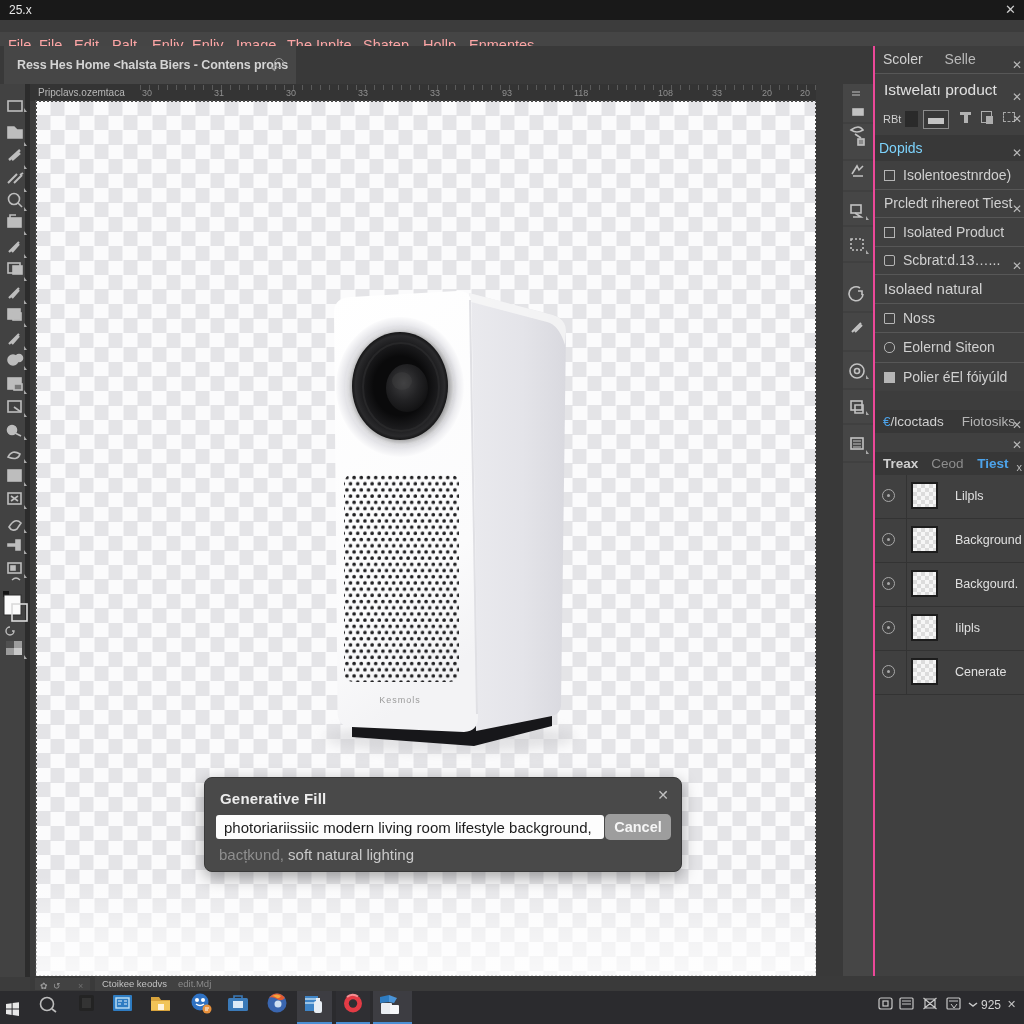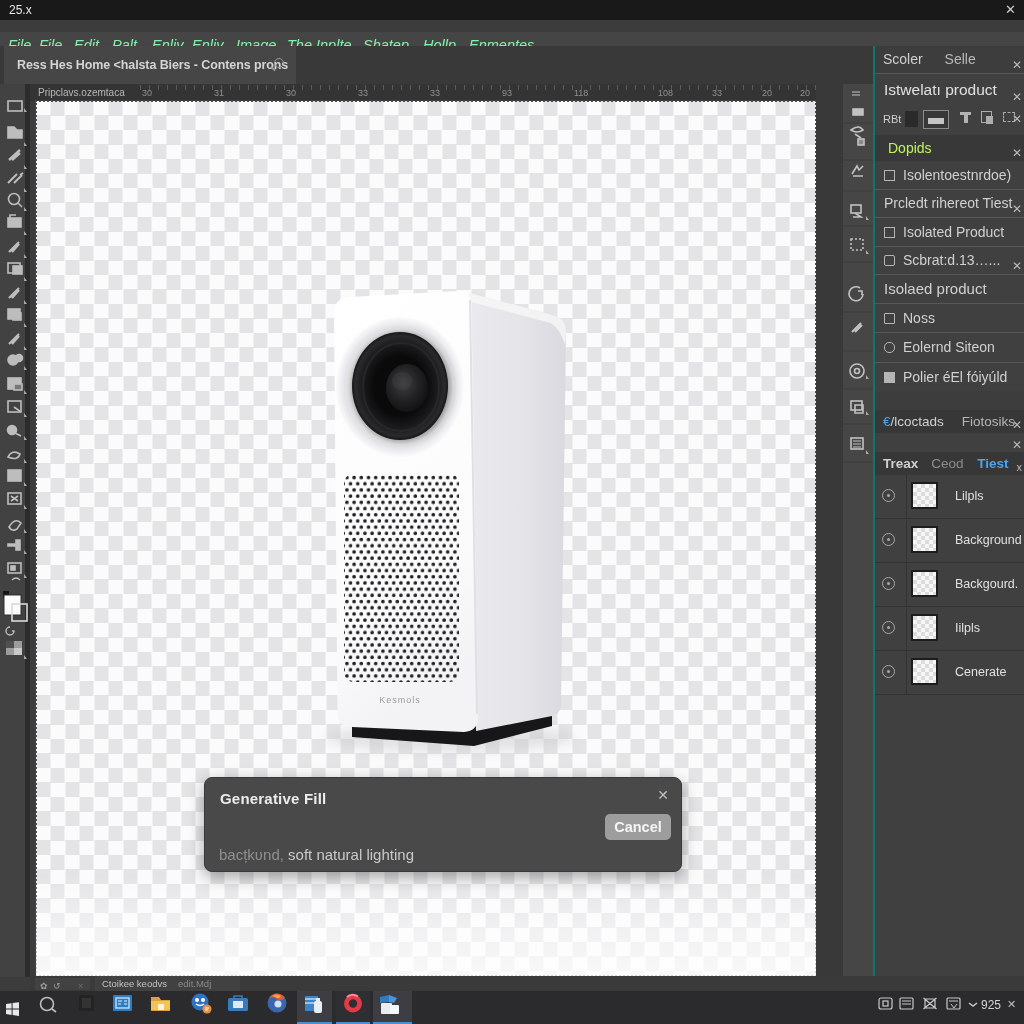--- a/index.html
+++ b/index.html
@@ -5,22 +5,22 @@
   * { margin:0; padding:0; box-sizing:border-box; }
   html,body { width:1024px; height:1024px; overflow:hidden; background:#3c3c3c;
     font-family:"Liberation Sans", sans-serif; }
   .abs { position:absolute; }
   #stage { position:relative; width:1024px; height:828px; }
 
   
   #titlebar { left:0; top:0; width:1024px; height:20px; background:#191919; color:#e8e8e8;
     font-size:12px; line-height:20px; padding-left:9px; }
   #titlebar .x { position:absolute; right:8px; top:0; color:#cfcfcf; font-size:13px; }
-  #menubar { left:0; top:32px; width:1024px; height:26px; background:#454545; color:#86efac;
-    font-size:14.5px; line-height:26px;font-style:italic; }
+  #menubar { left:0; top:32px; width:1024px; height:26px; background:#454545; color:#fca5a5;
+    font-size:14.5px; line-height:26px; }
   #menubar span { position:absolute; top:0; }
   #tabrow { left:0; top:46px; width:1024px; height:38px; background:#393939; }
   #doctab { left:4px; top:0px; width:292px; height:38px; background:#464646; color:#d4d4d4;
     font-size:12.5px; font-weight:bold; line-height:38px; padding-left:13px; white-space:nowrap;
     letter-spacing:-0.1px; }
   #doctab .mag { position:absolute; right:12px; top:12px; width:10px; height:10px;
     border:1.5px solid #9a9a9a; border-radius:50%; }
   #doctab .mag:after { content:""; position:absolute; left:-4px; top:9px; width:5px; height:1.5px;
     background:#9a9a9a; transform:rotate(40deg); }
   #ruler { left:0px; top:84px; width:1024px; height:17px; background:#343434; color:#909090;
@@ -37,21 +37,21 @@
   
   #canvas { left:36px; top:101px; width:780px; height:875px;
     background-image:conic-gradient(#fbfbfc 25%, #e4e4e7 0 50%, #fbfbfc 0 75%, #e4e4e7 0);
     background-size:29px 29px; background-position:14.5px 0px;
     outline:2px dotted #4b4b4b; outline-offset:-1px; }
 
   
   #rightgap { left:816px; top:84px; width:27px; height:892px; background:#393939; }
   #rstrip { left:843px; top:84px; width:30px; height:892px; background:#464646; }
   #rpanel { left:873px; top:46px; width:151px; height:944px; background:#404040;
-    color:#d0d0d0; font-size:14px; border-left:2px solid #0f766e;}
+    color:#d0d0d0; font-size:14px; border-left:2px solid #ec4899;}
   .prow { position:absolute; left:0; width:151px; white-space:nowrap; overflow:hidden; }
   .sep { position:absolute; left:0; width:151px; height:1px; background:#575757; }
   .px { position:absolute; right:4px; color:#b9b9b9; font-size:12px; }
   .chk { display:inline-block; width:11px; height:11px; border:1.5px solid #b5b5b5;
     vertical-align:-1px; margin-right:8px; }
   .lyr-eye { position:absolute; left:7px; width:13px; height:13px; border:1.5px solid #a8a8a8;
     border-radius:50%; }
   .lyr-eye:after { content:""; position:absolute; left:3.5px; top:3.5px; width:3px; height:3px;
     background:#a8a8a8; border-radius:50%; }
   .lyr-thumb { position:absolute; left:36px; width:27px; height:27px; border:2px solid #1d1d1d;
@@ -243,38 +243,38 @@
       <span style="position:absolute;left:48px;top:4px;width:26px;height:19px;border:1px solid #8b8b8b;background:#383838"></span>
       <span style="position:absolute;left:53px;top:12px;width:16px;height:6px;background:#c4c4c4"></span>
       <span style="position:absolute;left:85px;top:6px;width:11px;height:2.5px;background:#b2b2b2"></span>
       <span style="position:absolute;left:89px;top:8px;width:4px;height:9px;background:#b2b2b2"></span>
       <span style="position:absolute;left:106px;top:5px;width:11px;height:12px;border:1.5px solid #adadad"></span>
       <span style="position:absolute;left:111px;top:10px;width:7px;height:8px;background:#adadad"></span>
       <span style="position:absolute;left:128px;top:6px;width:12px;height:10px;border:1.5px dashed #a8a8a8"></span>
       <span class="px" style="top:6px">✕</span>
       </div>
     <div class="prow" style="top:89px;height:26px;background:#383838;line-height:26px">
-      <span style="margin-left:13px;color:#bef264">Dopids</span>
+      <span style="margin-left:4px;color:#7dd3fc">Dopids</span>
       <span class="px" style="top:5px">✕</span></div>
     <div class="prow" style="top:115px;height:28px;line-height:28px">
       <span style="margin-left:9px"><span class="chk"></span>Isolentoestnrdoe)</span></div>
     <div class="sep" style="top:143px"></div>
     <div class="prow" style="top:144px;height:27px;line-height:27px">
       <span style="margin-left:9px">Prcledt rihereot Tiest</span>
       <span class="px" style="top:6px">✕</span></div>
     <div class="sep" style="top:171px"></div>
     <div class="prow" style="top:172px;height:28px;line-height:28px">
       <span style="margin-left:9px"><span class="chk"></span>Isolated Product</span></div>
     <div class="sep" style="top:200px"></div>
     <div class="prow" style="top:201px;height:27px;line-height:27px">
       <span style="margin-left:9px"><span class="chk" style="border-radius:2px"></span>Scbrat:d.13…...</span>
       <span class="px" style="top:6px">✕</span></div>
     <div class="sep" style="top:228px"></div>
     <div class="prow" style="top:229px;height:28px;line-height:28px">
-      <span style="margin-left:9px;font-size:15px">Isolaed product</span></div>
+      <span style="margin-left:9px;font-size:15px">Isolaed natural</span></div>
     <div class="sep" style="top:257px"></div>
     <div class="prow" style="top:258px;height:28px;line-height:28px">
       <span style="margin-left:9px"><span class="chk" style="border-radius:1px"></span>Noss</span></div>
     <div class="sep" style="top:286px"></div>
     <div class="prow" style="top:287px;height:29px;line-height:29px">
       <span style="margin-left:9px"><span class="chk" style="border-radius:5px"></span>Eolernd Siteon</span></div>
     <div class="sep" style="top:316px"></div>
     <div class="prow" style="top:317px;height:28px;line-height:28px">
       <span style="margin-left:9px"><span class="chk" style="background:#b5b5b5"></span>Polier éEl fóiyúld</span></div>
     <div class="prow" style="top:345px;height:19px;background:#3d3d3d"></div>
@@ -374,20 +374,21 @@
     <ellipse cx="401" cy="387" rx="38" ry="44" fill="none" stroke="#2c2c2e" stroke-width="2" opacity="0.7"></ellipse>
     <ellipse cx="407" cy="388" rx="21" ry="24" fill="url(#coneg)"></ellipse>
     <ellipse cx="402" cy="381" rx="10" ry="9" fill="#48484a" opacity="0.3"></ellipse>
     <rect x="344" y="474" width="115" height="208" rx="9" fill="url(#dots)"></rect>
     <text x="400" y="703" font-size="9" letter-spacing="1" fill="#9b9b9b" text-anchor="middle" font-family="Liberation Sans">Kesmols</text>
   </svg>
 
   <div id="dialog" class="abs">
     <div class="title">Generative Fill</div>
     <div class="dx">✕</div>
+    <input value="photoriariissiic modern living room lifestyle background," style="">
     <div class="cancel">Cancel</div>
     <div class="line2">bacțkʋnd, <b>soft natural lighting</b></div>
   </div>
 
   <div id="statusbar" class="abs">
     <span style="position:absolute;left:5px;top:2px;width:55px;height:12px;background:#424242"></span>
     <span style="position:absolute;left:10px;top:3px;color:#9a9a9a;font-size:9px">✿</span>
     <span style="position:absolute;left:23px;top:3px;color:#9a9a9a;font-size:9px">↺</span>
     <span style="position:absolute;left:48px;top:3px;color:#6f6f6f;font-size:9px">×</span>
     <span style="position:absolute;left:65px;top:0;width:145px;height:15px;background:#414141"></span>

